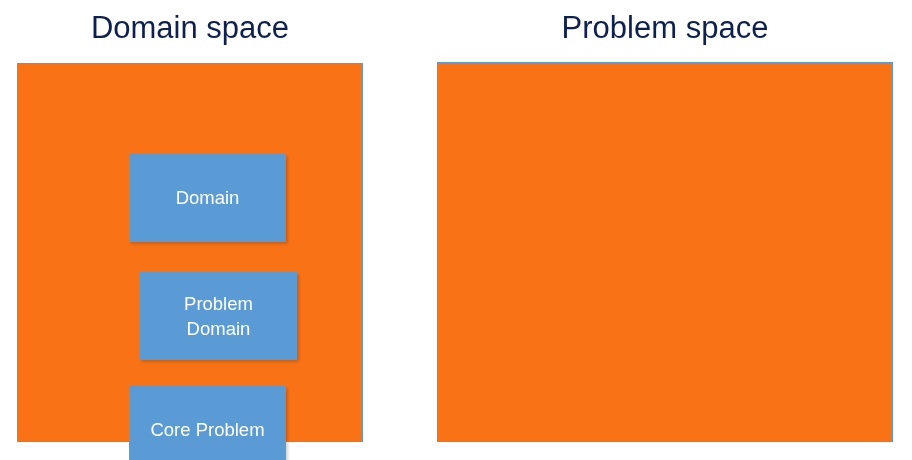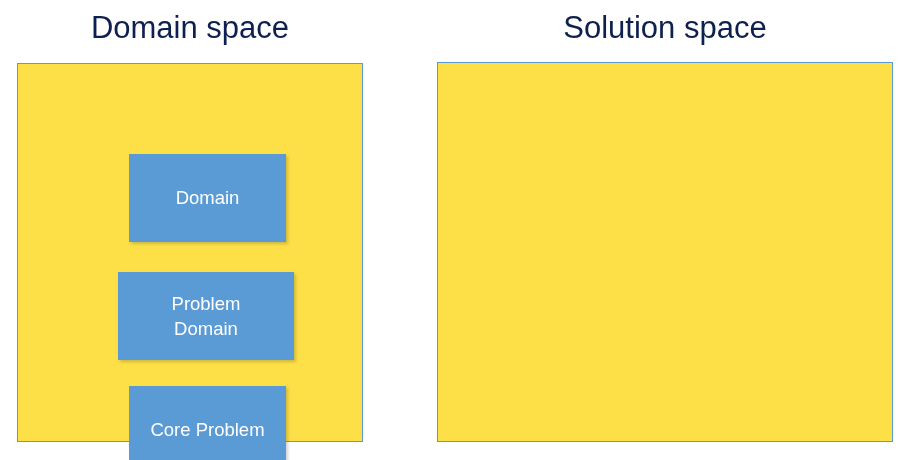--- a/index.html
+++ b/index.html
@@ -32,21 +32,21 @@
     letter-spacing: 0px;
     white-space: nowrap;
   }
   .panel-title.left  { left: 17px;  top: 9px;  width: 346px; }
   .panel-title.right { left: 437px; top: 9px;  width: 456px; }
 
   
   .space-box {
     position: absolute;
     border: 1.4px solid #5B9BD5;
-    background: #fde047;
+    background: #f97316;
     box-sizing: border-box;
   }
   .space-box.left  { left: 17px;  top: 63px; width: 346px; height: 379px; }
   .space-box.right { left: 437px; top: 62px; width: 456px; height: 380px; }
 
   
   .card {
     position: absolute;
     background: #5B9BD5;
     color: #ffffff;
@@ -64,21 +64,21 @@
     display: block;
     padding: 0 6px;
     white-space: pre-line;
   }
 
   
   .card.single .card-label { transform: translateY(-1px); }
 
   
   .card.p1 { left: 111px; top: 90px;  width: 157px; height: 88px; }
-  .card.p2 { left: 100px; top: 208px; width: 176px; height: 88px; }
+  .card.p2 { left: 122px; top: 208px; width: 157px; height: 88px; }
   .card.p3 { left: 111px; top: 322px; width: 157px; height: 88px; }
 </style>
 </head>
 <body>
 
 <div class="diagram">
 
   <div class="panel-title left">Domain space</div>
 
   <div class="space-box left">
@@ -87,21 +87,21 @@
     </div>
     <div class="card p2">
       <span class="card-label">Problem
 Domain</span>
     </div>
     <div class="card p3 single">
       <span class="card-label">Core Problem</span>
     </div>
   </div>
 
-  <div class="panel-title right">Solution space</div>
+  <div class="panel-title right">Problem space</div>
 
   <div class="space-box right">
     
     
     
     
   </div>
 
 </div>
 

